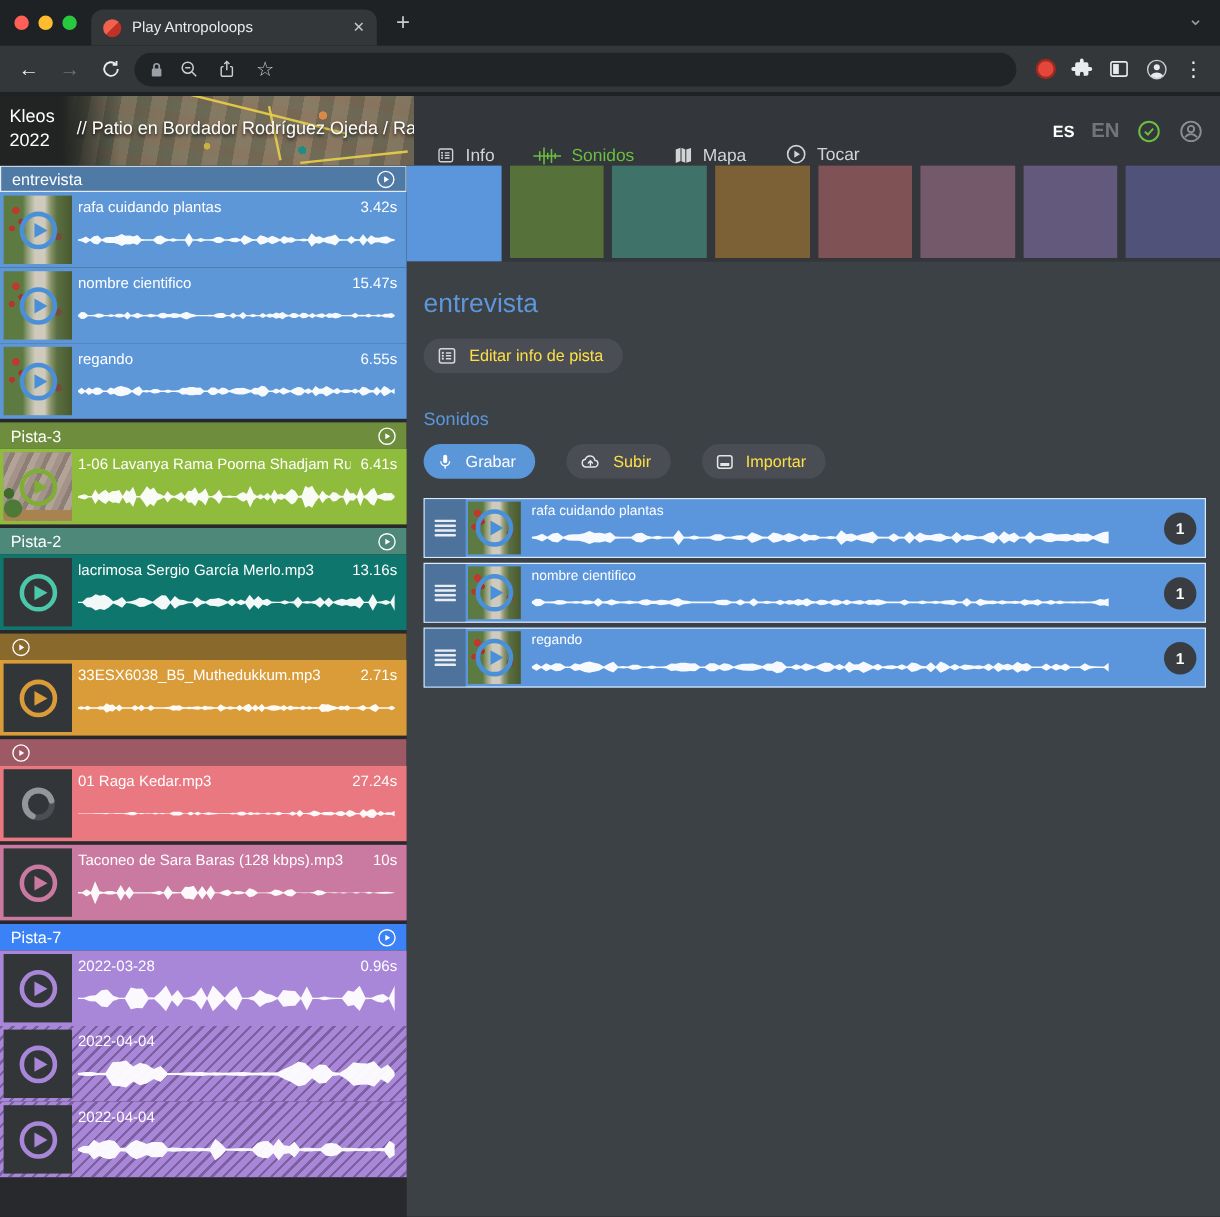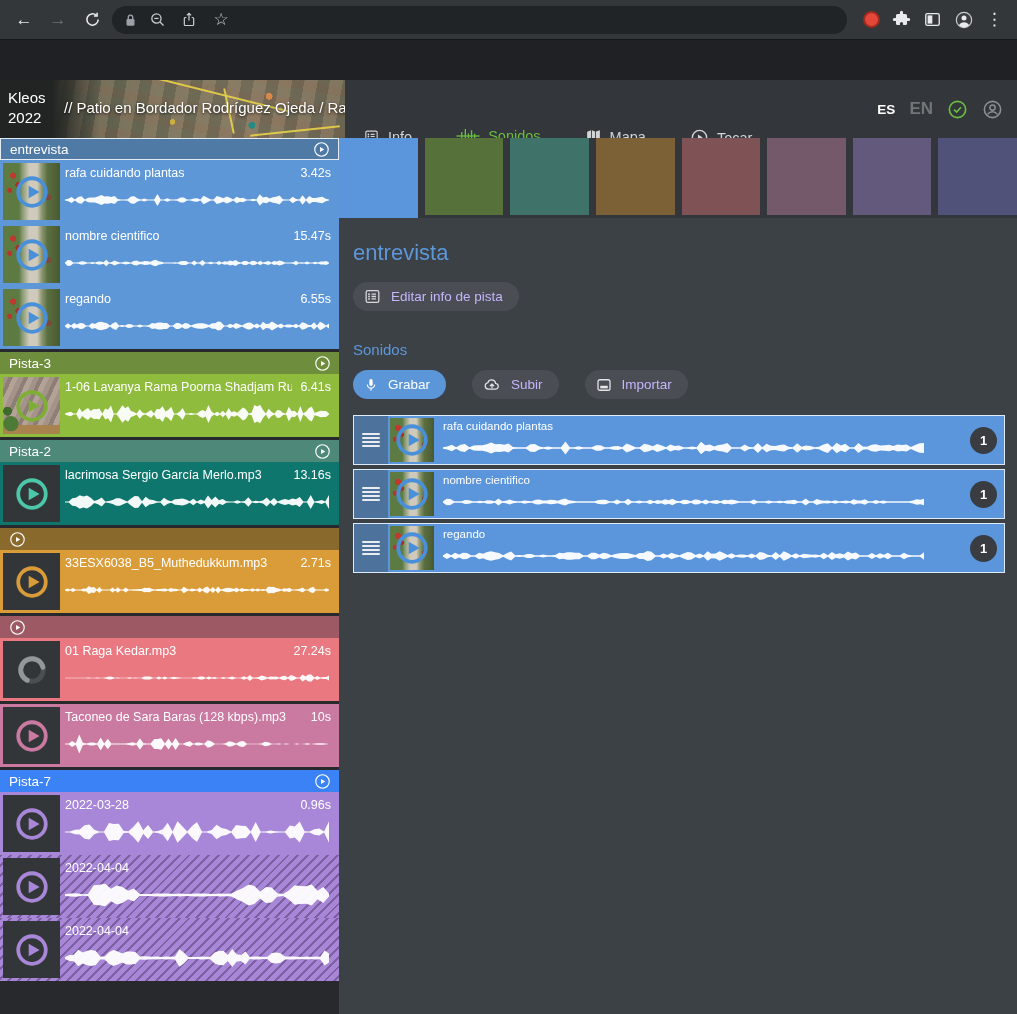--- a/index.html
+++ b/index.html
@@ -58,21 +58,21 @@
   .mapline { position:absolute; background:#e8d24a; opacity:.9; }
   .ml1 { width:150px; height:2px; left:140px; top:12px; transform:rotate(14deg); }
   .ml2 { width:2px; height:46px; left:228px; top:8px; transform:rotate(-12deg); }
   .ml3 { width:90px; height:2px; left:250px; top:50px; transform:rotate(-6deg); }
   .logoshade { position:absolute; inset:0;
      background:linear-gradient(90deg,#212422 0 52px, rgba(33,36,34,0) 100px); }
   .logo { position:absolute; left:8px; top:8px; line-height:1.3; font-size:15px;
           color:#fff; z-index:3; }
   .crumb { position:absolute; left:64px; top:19px; z-index:3; font-size:15px; color:#fff;
            white-space:nowrap; text-shadow:0 1px 3px rgba(0,0,0,.8); }
-  .hnav { display:flex; align-items:flex-start; gap:44px; padding-left:18px;margin-top:48px; }
+  .hnav { display:flex; align-items:flex-end; gap:32px; padding-left:18px;margin-top:48px; }
   .hnav .item { display:flex; align-items:center; gap:8px; font-size:14.5px; color:#d2d4d6; cursor:default; }
   .hnav .item.active { color:#6abf40; }
   .hright { margin-left:auto; display:flex; align-items:center; gap:14px; padding-right:14px; }
   .lang-es { font-size:13.5px; font-weight:bold; color:#fff; }
   .lang-en { font-size:17px; font-weight:bold; color:#737679; }
 
   .content { flex:1; display:flex; min-height:0; }
 
   
   #sidebar { width:339px; flex:0 0 339px; background:#27292c; overflow:hidden;
@@ -106,21 +106,21 @@
   .wave { width:100%; height:100%; display:block; }
 
   
   .main { flex:1; display:flex; flex-direction:column; min-width:0; background:#33363a; }
   #swatches { height:80px; flex:0 0 80px; display:flex; gap:7px; align-items:flex-start; }
   .swatch { flex:1; height:77px; }
   .swatch.sel { height:80px; }
   .panel { flex:1; background:#3c4146; padding:12px 12px 0 14px; min-height:0; }
   .ptitle { font-size:22px; color:#5d97da; font-weight:normal; margin:10px 0 16px 0; }
   .pillbtn { display:inline-flex; align-items:center; gap:9px; height:29px; border:none;
-             border-radius:15px; background:#4a4e54; color:#c4b5fd; font-size:13.5px;
+             border-radius:15px; background:#4a4e54; color:#fde047; font-size:13.5px;
              padding:0 16px 0 10px; font-family:inherit; }
   .pillbtn.blue { background:#5a96d8; color:#fff; }
   .psub { font-size:15px; color:#5d97da; font-weight:normal; margin:30px 0 12px 0; }
   .actions { display:flex; gap:26px; margin-bottom:16px; }
   #soundrows { display:flex; flex-direction:column; gap:4px; width:656px; max-width:100%; }
   .srow { display:flex; height:50px; border:1px solid rgba(255,255,255,.8); background:#5b96dc; }
   .shandle { width:34px; flex:0 0 34px; background:#4d729c; display:flex;
              align-items:center; justify-content:center; }
   .sthumb { width:44px; height:44px; flex:0 0 44px; margin:2px 0 2px 2px; position:relative;
             display:flex; align-items:center; justify-content:center; }
@@ -130,20 +130,34 @@
   .sbadge { align-self:center; margin-right:7px; width:27px; height:27px; flex:0 0 27px;
             border-radius:50%; background:#393d42; color:#fff; font-size:13px; font-weight:bold;
             display:flex; align-items:center; justify-content:center; }
   svg { display:block; }
 </style>
 </head>
 <body>
 
 <div id="screen">
 
+  <div class="tabstrip">
+    <div class="traffic">
+      <span class="t-close"></span>
+      <span class="t-min"></span>
+      <span class="t-zoom"></span>
+    </div>
+    <div class="tab">
+      <span class="favicon"></span>
+      <span class="tab-title">Play Antropoloops</span>
+      <span class="tab-close">✕</span>
+    </div>
+    <span class="newtab">+</span>
+    <span class="tabchev">⌄</span>
+  </div>
 
   <div class="toolbar">
     <span class="navbtn">←</span>
     <span class="navbtn dim">→</span>
     <span class="navbtn">
       <svg width="17" height="17" viewBox="0 0 24 24" fill="none" stroke="#e8eaed" stroke-width="2.2">
         <path d="M20 12a8 8 0 1 1-2.5-5.8"></path>
           <path d="M18.5 2.5v4.5H14" fill="none"></path>
       </svg>
     </span>

